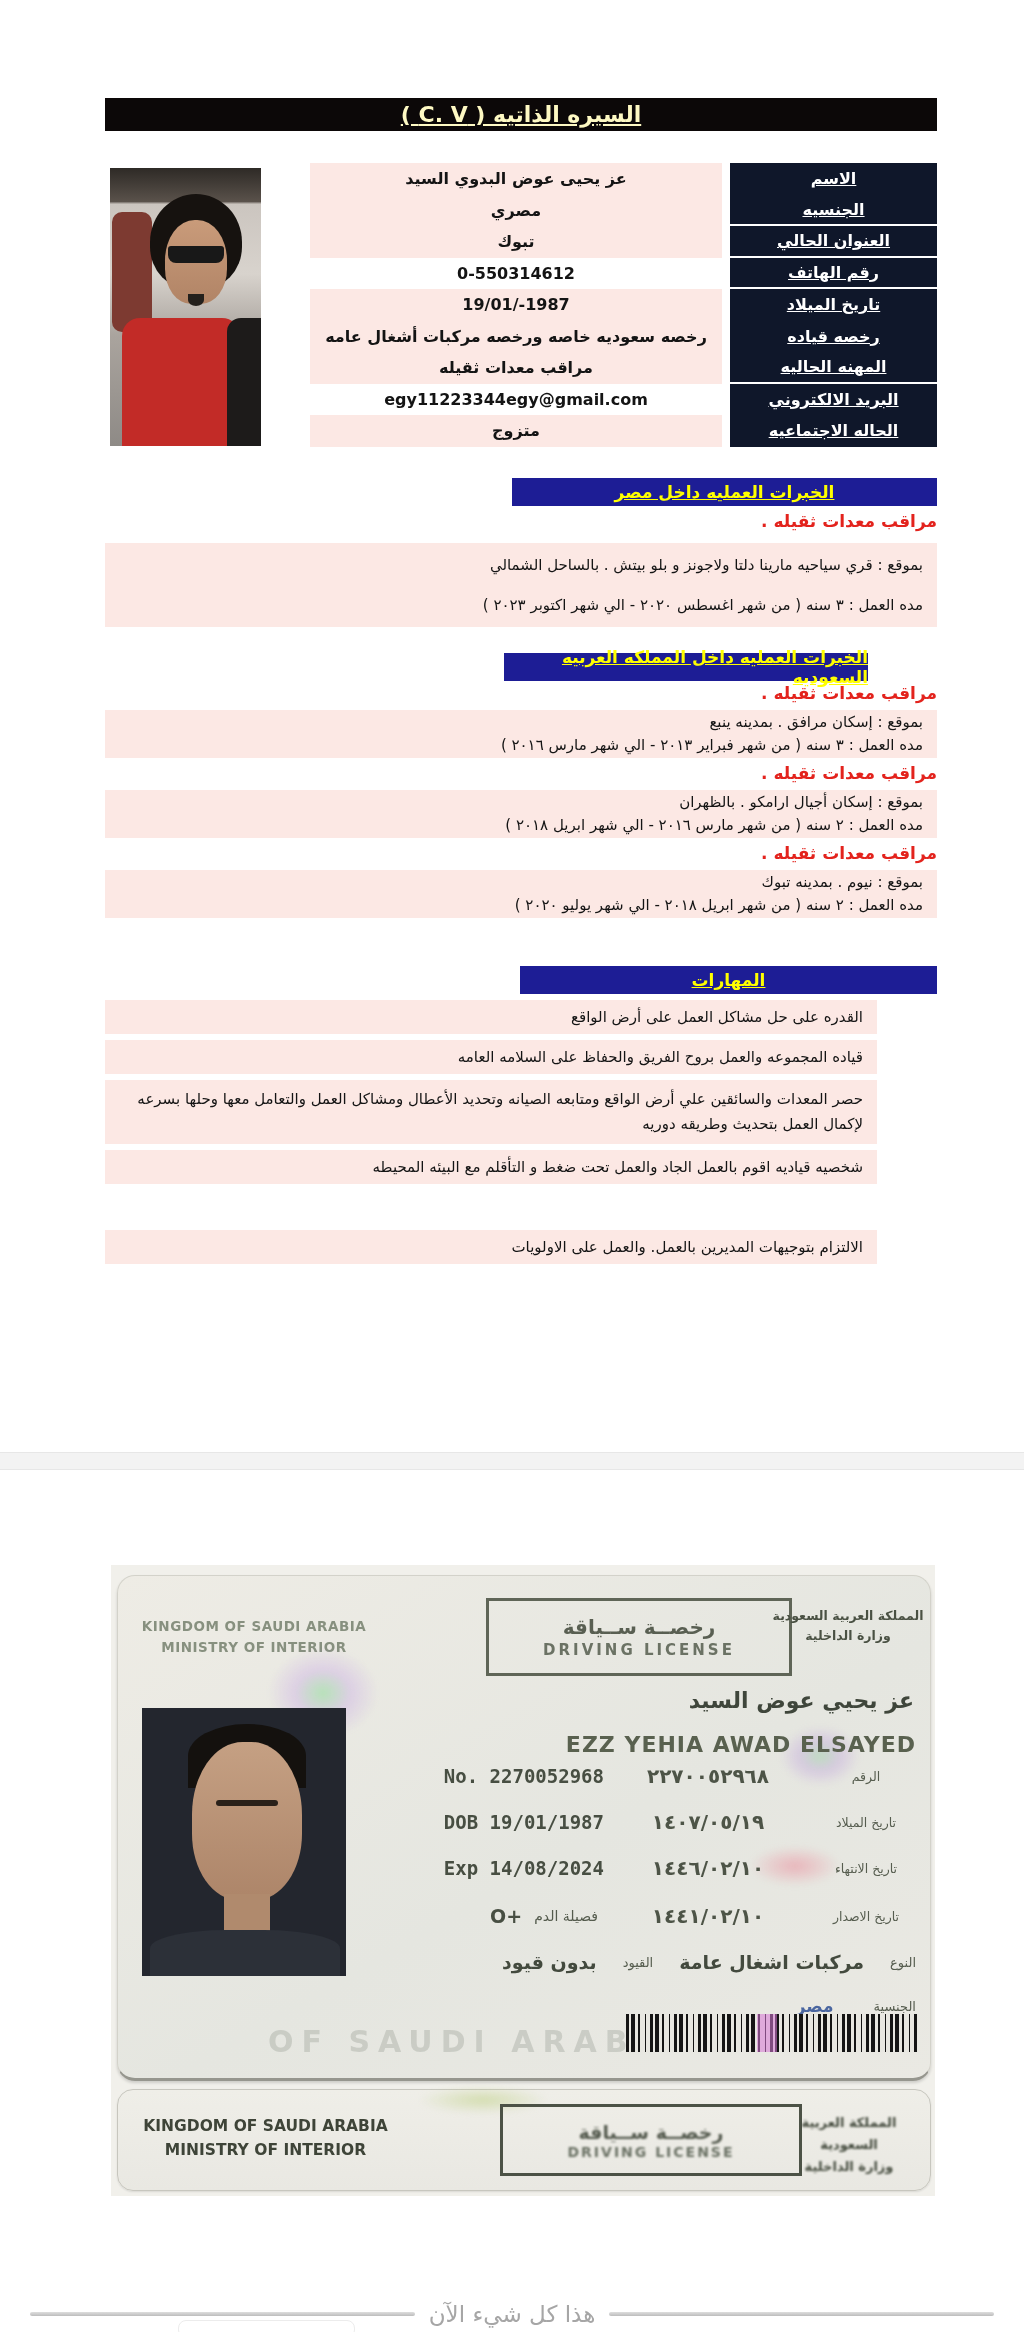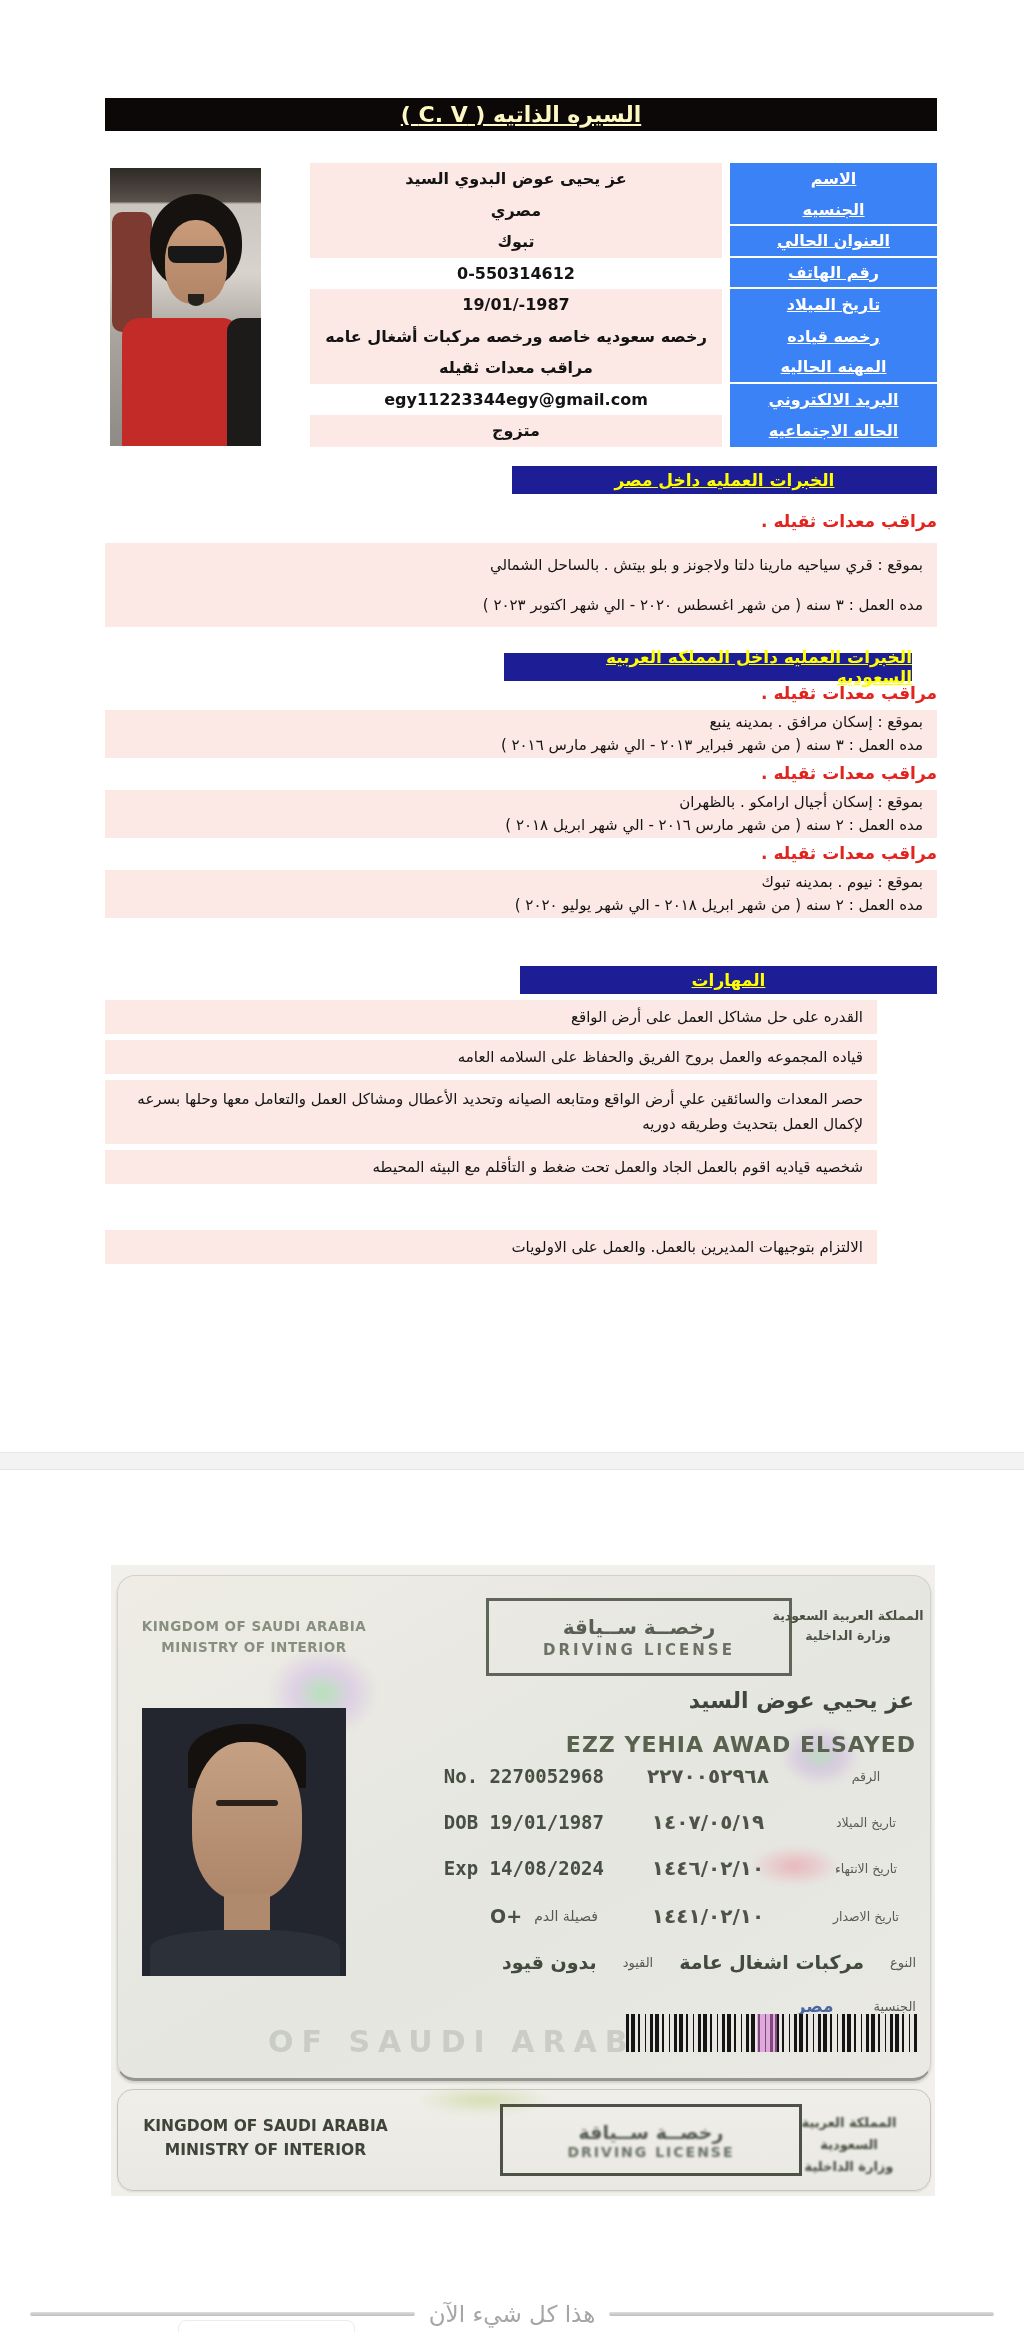--- a/index.html
+++ b/index.html
@@ -18,29 +18,29 @@
   .cv-face{position:absolute;left:55px;top:52px;width:62px;height:84px;background:linear-gradient(#c99b7a,#b18466);border-radius:48% 48% 42% 42%;}
   .cv-shades{position:absolute;left:58px;top:78px;width:56px;height:17px;background:#181818;border-radius:3px 3px 8px 8px;}
   .cv-goatee{position:absolute;left:78px;top:126px;width:16px;height:12px;background:#24201c;border-radius:0 0 50% 50%;}
   .cv-shirt{position:absolute;left:12px;top:150px;width:118px;height:128px;background:#c22b27;border-radius:18px 18px 0 0;}
   .cv-arm{position:absolute;right:0;top:150px;width:34px;height:128px;background:#1d1b1a;border-radius:14px 0 0 0;}
   .info-values{position:absolute;left:310px;top:163px;width:412px;}
   .info-values .cell{height:31.5px;display:flex;align-items:center;justify-content:center;
                      font-size:16px;font-weight:600;color:#141414;direction:rtl;}
   .cell.pink{background:#fce8e4;}
   .cell.ltr{direction:ltr;}
-  .info-labels{position:absolute;left:730px;top:163px;width:207px;background:#3b82f6;}
+  .info-labels{position:absolute;left:730px;top:163px;width:207px;background:#0f172a;}
   .info-labels .lcell{height:31.5px;display:flex;align-items:center;justify-content:center;direction:rtl;
                       color:#fff;font-size:16px;font-weight:bold;text-decoration:underline;box-sizing:border-box;}
   .lcell.sep{border-bottom:2px solid #fff;}
   
   .navy-bar{position:absolute;height:28px;background:#1d1d95;display:flex;align-items:center;justify-content:center;}
   .navy-bar span{color:#ffff00;font-size:17px;font-weight:bold;text-decoration:underline;direction:rtl;}
-  #bar-egypt{left:512px;top:466px;width:425px;}
-  #bar-ksa{left:504px;top:653px;width:364px;padding-left:44px;}
+  #bar-egypt{left:512px;top:478px;width:425px;}
+  #bar-ksa{left:504px;top:653px;width:364px;}
   #bar-skills{left:520px;top:966px;width:417px;}
   .job-title{position:absolute;right:87px;color:#e3231d;font-weight:bold;font-size:17px;direction:rtl;}
   #jt-eg{top:511px;} #jt-k1{top:683px;} #jt-k2{top:763px;} #jt-k3{top:843px;}
   .pink-block{position:absolute;left:105px;width:832px;background:#fce8e4;direction:rtl;
               padding:0 14px;box-sizing:border-box;display:flex;flex-direction:column;justify-content:center;
               font-size:15px;color:#141414;}
   #pb-eg{top:543px;height:84px;} #pb-eg .ln{line-height:40px;}
   #pb-k1{top:710px;height:48px;} #pb-k2{top:790px;height:48px;} #pb-k3{top:870px;height:48px;}
   #pb-k1 .ln,#pb-k2 .ln,#pb-k3 .ln{line-height:23px;}
   .skill{position:absolute;left:105px;width:772px;background:#fce8e4;direction:rtl;display:flex;

